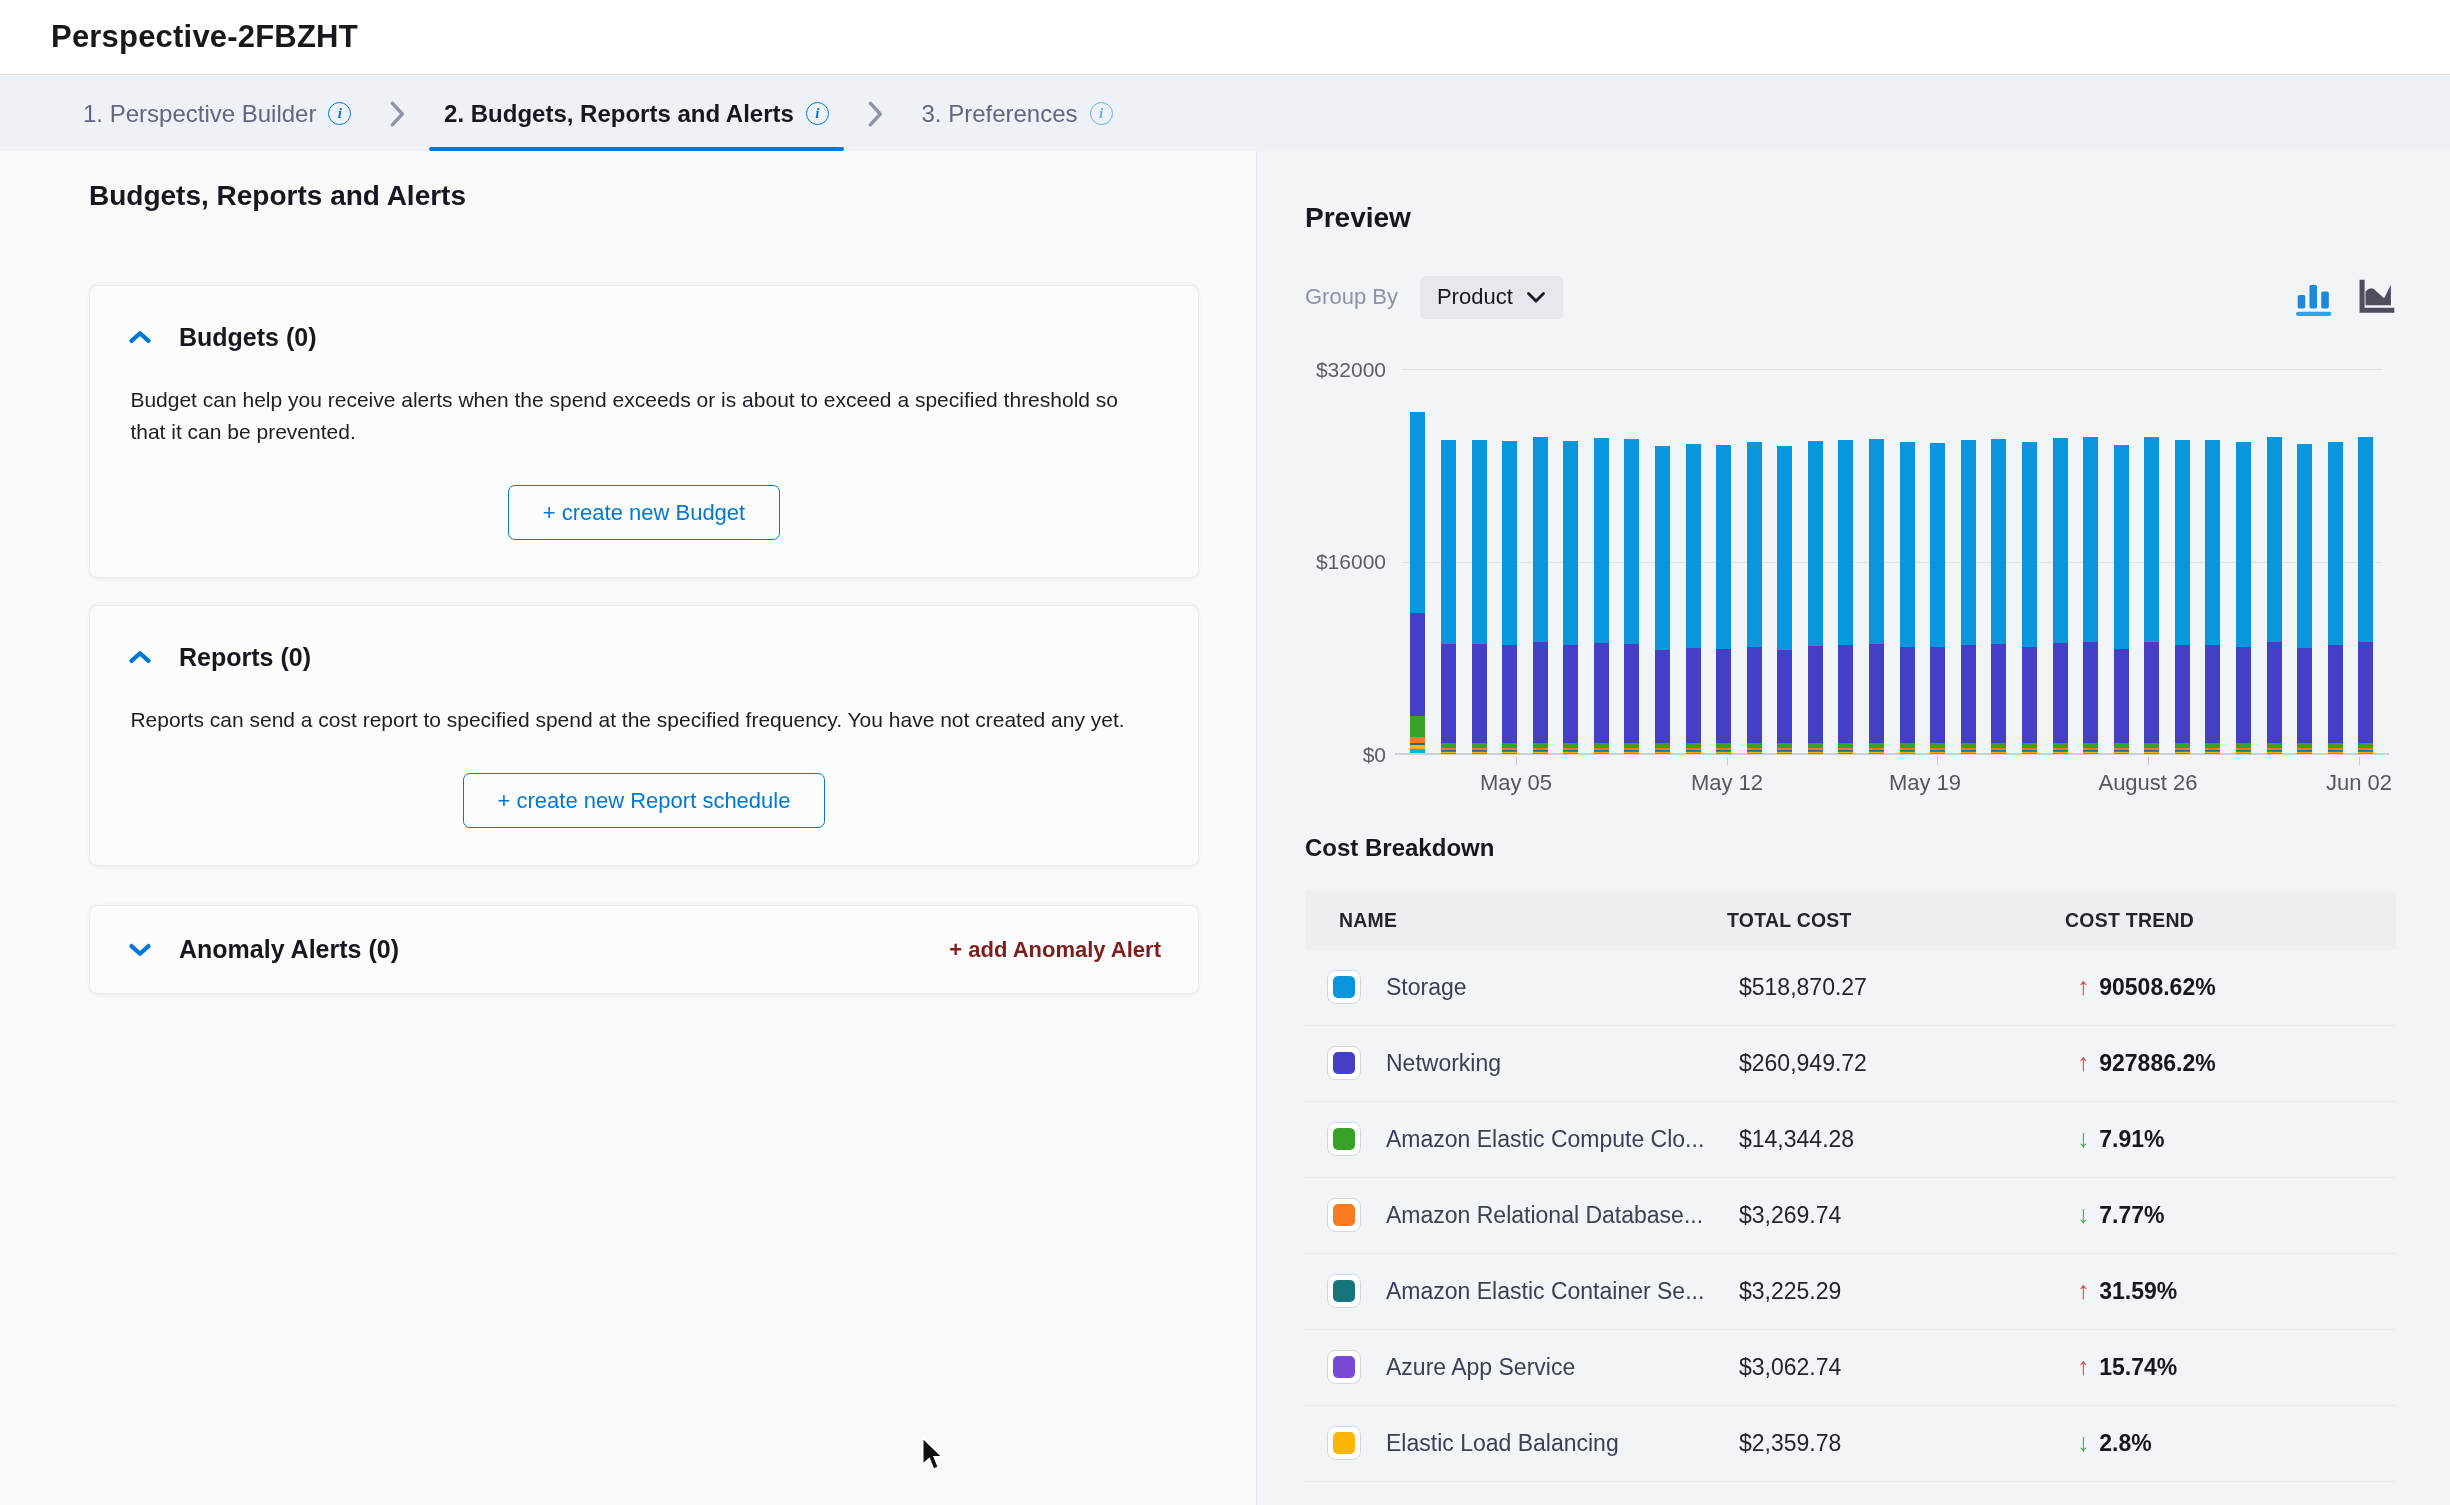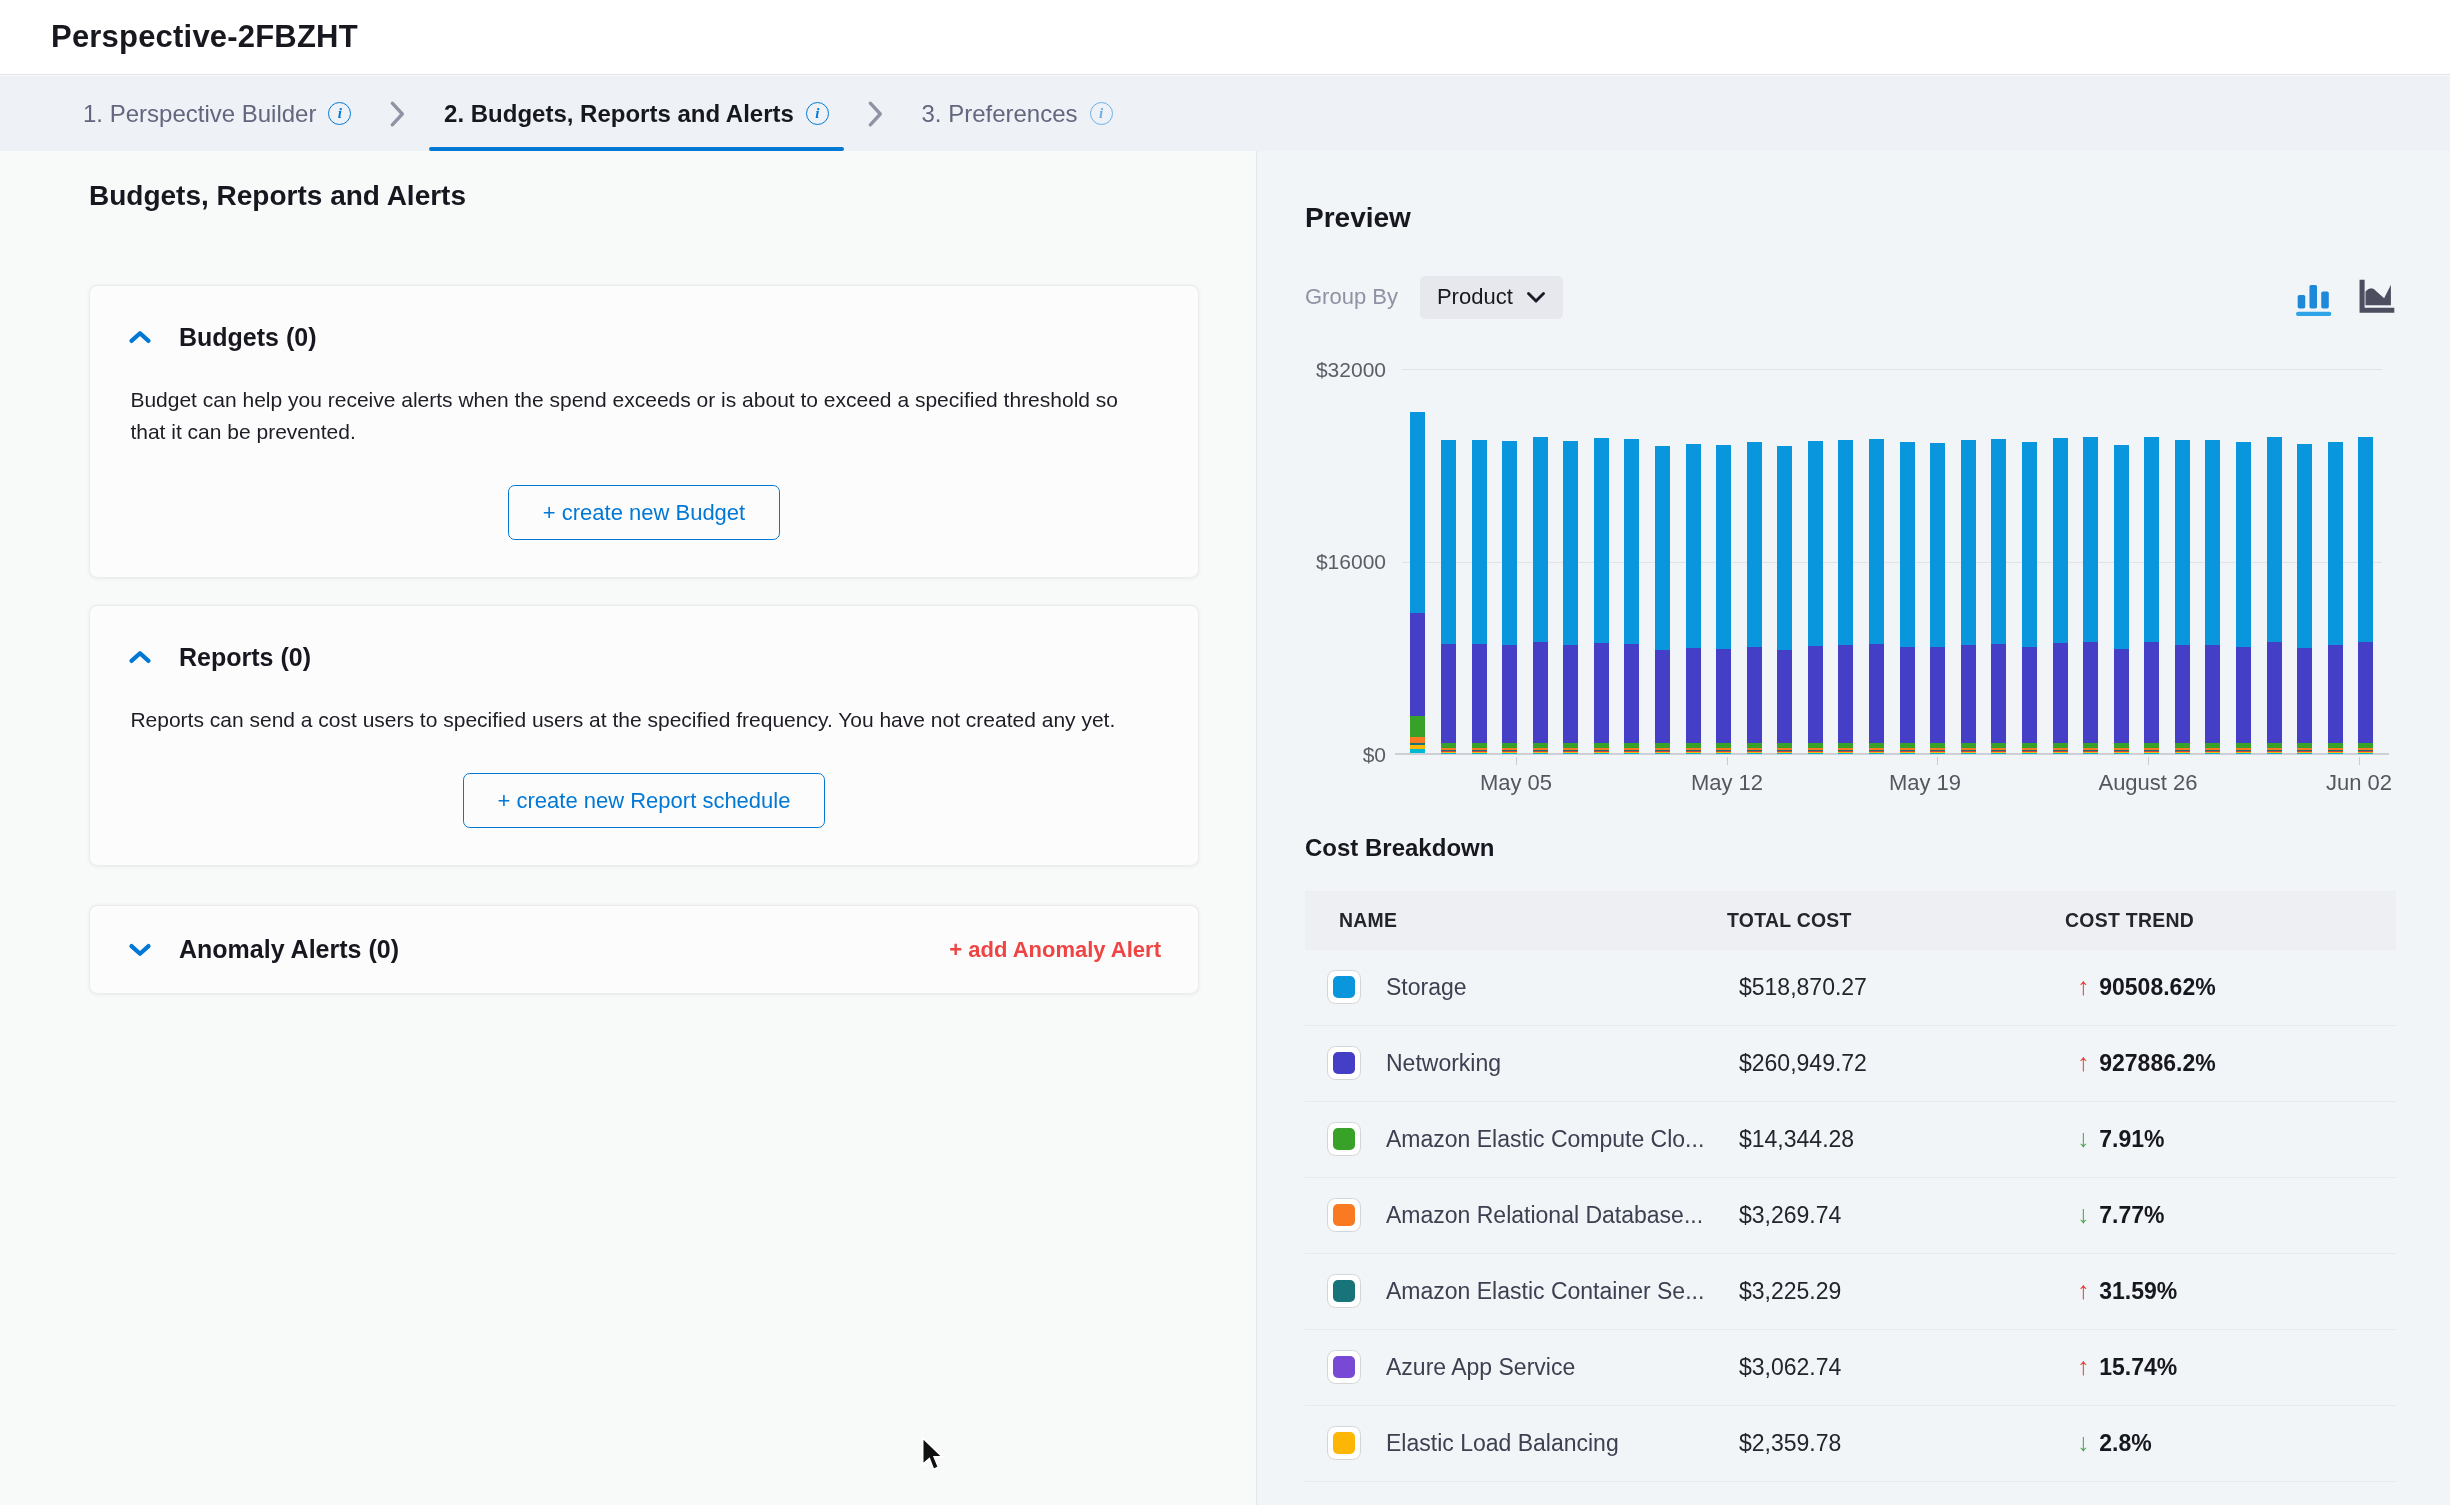--- a/index.html
+++ b/index.html
@@ -42,21 +42,21 @@
   .card.reports { margin-top:27px; }
   .card.anomaly { margin-top:39px; padding:29px 37px; }
   .card-head { display:flex; align-items:center; gap:27px; }
   .card-title { font-size:25px; font-weight:700; color:#17171f; }
   .chev { display:inline-flex; width:25px; height:25px; align-items:center; justify-content:center; cursor:pointer; }
   .card-desc { font-size:21px; color:#1d1d26; line-height:32px; margin:32px 0 0 3.4px; max-width:1005px; }
   .btn-row { text-align:center; margin-top:37px; }
   .outline-btn { display:inline-block; background:transparent; border:1.7px solid #0278d5; color:#0278d5;
                  border-radius:6.8px; font-size:22px; font-weight:500; padding:13.5px 34px; cursor:pointer;
                  font-family:"Liberation Sans", sans-serif; }
-  .add-link { margin-left:auto; color:#ef4444; font-size:22px; font-weight:600; cursor:pointer; text-decoration:none; }
+  .add-link { margin-left:auto; color:#7f1d1d; font-size:22px; font-weight:600; cursor:pointer; text-decoration:none; }
 
   
   .right-pane { flex:1; background:#f2f5f8; border-left:0.8px solid #e3e7ea; padding:51px 54px 0 48px; position:relative; }
   .right-pane h2 { font-size:28px; font-weight:700; color:#17171f; }
   .groupby-row { display:flex; align-items:center; margin-top:42px; }
   .gb-label { color:#8f92a4; font-size:22px; }
   .gb-chip { margin-left:22px; background:#e7e8ee; border-radius:5px; padding:8.4px 17px;
              display:flex; align-items:center; gap:13.5px; font-size:22px; font-weight:500;
              color:#17171f; cursor:pointer; }
   .chart-type-icons { margin-left:auto; display:flex; gap:24px; align-items:flex-end; }
@@ -153,21 +153,21 @@
 
       <div class="card reports">
         <div class="card-head">
           <span class="chev">
             <svg width="24" height="17" viewBox="0 0 28 20">
                 <polyline points="4,14 14,5 24,14" fill="none" stroke="#0278d5" stroke-width="5" stroke-linecap="round" stroke-linejoin="round"></polyline>
               </svg>
           </span>
           <span class="card-title">Reports (0)</span>
         </div>
-        <p class="card-desc">Reports can send a cost users to specified users at the specified frequency. You have not created any yet.</p>
+        <p class="card-desc">Reports can send a cost report to specified spend at the specified frequency. You have not created any yet.</p>
         <div class="btn-row">
           <button class="outline-btn">+ create new Report schedule</button>
         </div>
       </div>
 
       <div class="card anomaly">
         <div class="card-head">
           <span class="chev">
             <svg width="24" height="17" viewBox="0 0 28 20">
                 <polyline points="4,6 14,15 24,6" fill="none" stroke="#0278d5" stroke-width="5" stroke-linecap="round" stroke-linejoin="round"></polyline>

